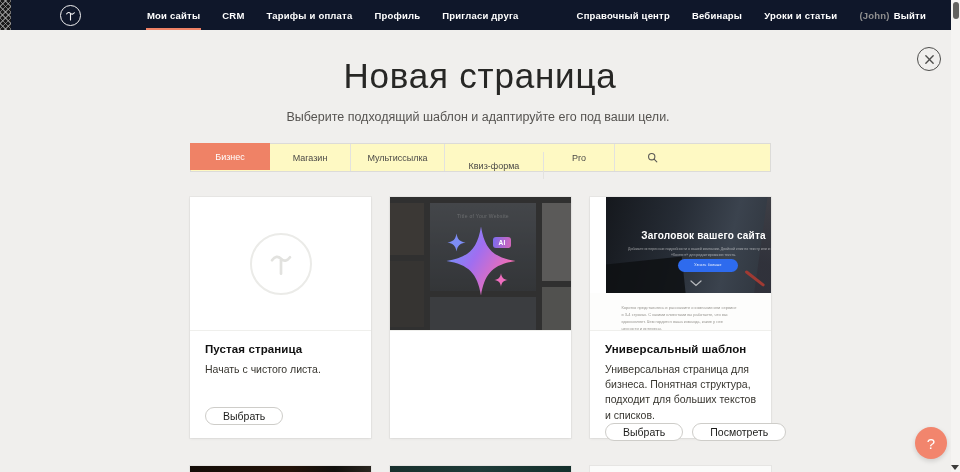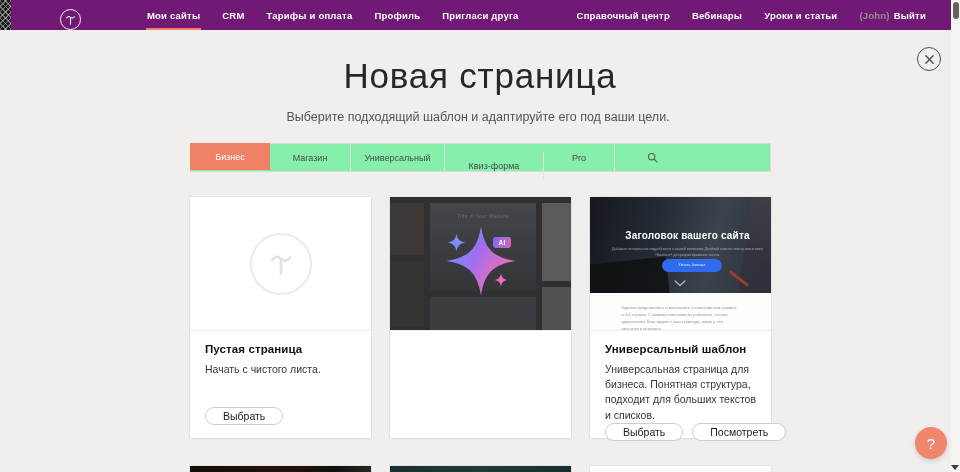--- a/index.html
+++ b/index.html
@@ -7,21 +7,21 @@
   body {
     position:relative; overflow:hidden;
     background:#f0efed;
     font-family:"Liberation Sans", sans-serif;
     -webkit-font-smoothing:antialiased;
   }
 
   
   .navbar {
     position:absolute; left:0; top:0; right:9px; height:30px;
-    background:#701a75; display:flex; align-items:flex-end; z-index:30;gap:36px;
+    background:#0f172a; display:flex; align-items:center; z-index:30;gap:36px;
   }
   .nav-pattern {
     width:11px; height:30px; flex:0 0 11px;
     background:
       repeating-linear-gradient(45deg, rgba(190,190,190,.55) 0 1px, transparent 1px 4px),
       repeating-linear-gradient(-45deg, rgba(190,190,190,.55) 0 1px, transparent 1px 4px),
       #1a1a1a;
   }
   .nav-logo {
     width:21px; height:21px; margin-left:13px; flex:0 0 auto;
@@ -67,21 +67,21 @@
     font-size:35px; font-weight:300; color:#272725; letter-spacing:.8px;
   }
   .page-subtitle {
     position:absolute; left:0; right:4px; top:110px; text-align:center;
     font-size:12.5px; color:#555350;
   }
 
   
   .tabbar {
     position:absolute; left:190px; top:143px; width:581px; height:29px;
-    display:flex; background:#86efac; border:1px solid #dcdbd8; z-index:5;
+    display:flex; background:#fef9c3; border:1px solid #dcdbd8; z-index:5;
   }
   .tab {
     display:flex; align-items:center; justify-content:center;
     border-right:1px solid #e3e2df; color:#4b4a47; font-size:9px;
     cursor:pointer; white-space:nowrap; height:100%;
   }
   .tab:last-child { border-right:none; }
   .tab.active { background:#ef8266; color:#ffffff; margin:-1px 0 -1px -1px; border-right:none; padding-top:1px; }
   .tab:nth-child(1){ width:80px; }
   .tab:nth-child(2){ width:81px; }
@@ -142,21 +142,21 @@
   .ai-star-s2  { position:absolute; left:104px; top:76px; width:14px; height:14px; }
   .ai-badge {
     position:absolute; left:103px; top:40px; width:18px; height:11px;
     border-radius:3px; background:linear-gradient(100deg,#7a6cf0 0%, #d566b8 100%);
     color:#fff; font-size:6.5px; font-weight:bold; text-align:center; line-height:11px;
     letter-spacing:.3px;
   }
 
   
   .uni-hero {
-    position:absolute; left:0; top:0; width:195px; height:96px; overflow:hidden;
+    position:absolute; left:16px; top:0; width:195px; height:96px; overflow:hidden;
     background:linear-gradient(104deg,#15181d 0%, #262c35 35%, #3b434e 62%, #2e343c 86%, #23272d 100%);
   }
   .uni-arm {
     position:absolute; right:-12px; top:-6px; width:52px; height:110px;
     background:linear-gradient(190deg,#434349 0%, #30313a 70%);
     transform:rotate(8deg); opacity:.9;
   }
   .uni-laptop {
     position:absolute; left:-8px; bottom:-6px; width:86px; height:38px;
     background:#0e1013; transform:rotate(-6deg); opacity:.85;
@@ -243,21 +243,21 @@
     <line x1="10" y1="2" x2="2" y2="10" stroke="#4e4e4c" stroke-width="1.5" stroke-linecap="round"></line>
   </svg>
 </button>
 
 <h1 class="page-title">Новая страница</h1>
 <div class="page-subtitle">Выберите подходящий шаблон и адаптируйте его под ваши цели.</div>
 
 <div class="tabbar">
   <div class="tab active">Бизнес</div>
   <div class="tab">Магазин</div>
-  <div class="tab">Универсальный</div>
+  <div class="tab">Мультиссылка</div>
   <div class="tab">Квиз-форма</div>
   <div class="tab">Pro</div>
   <div class="tab">
     <svg width="11" height="11" viewBox="0 0 14 14">
       <circle cx="6" cy="6" r="4" fill="none" stroke="#5a5955" stroke-width="1.4"></circle>
       <line x1="9" y1="9" x2="12.5" y2="12.5" stroke="#5a5955" stroke-width="1.4" stroke-linecap="round"></line>
     </svg>
   </div>
 </div>
 

